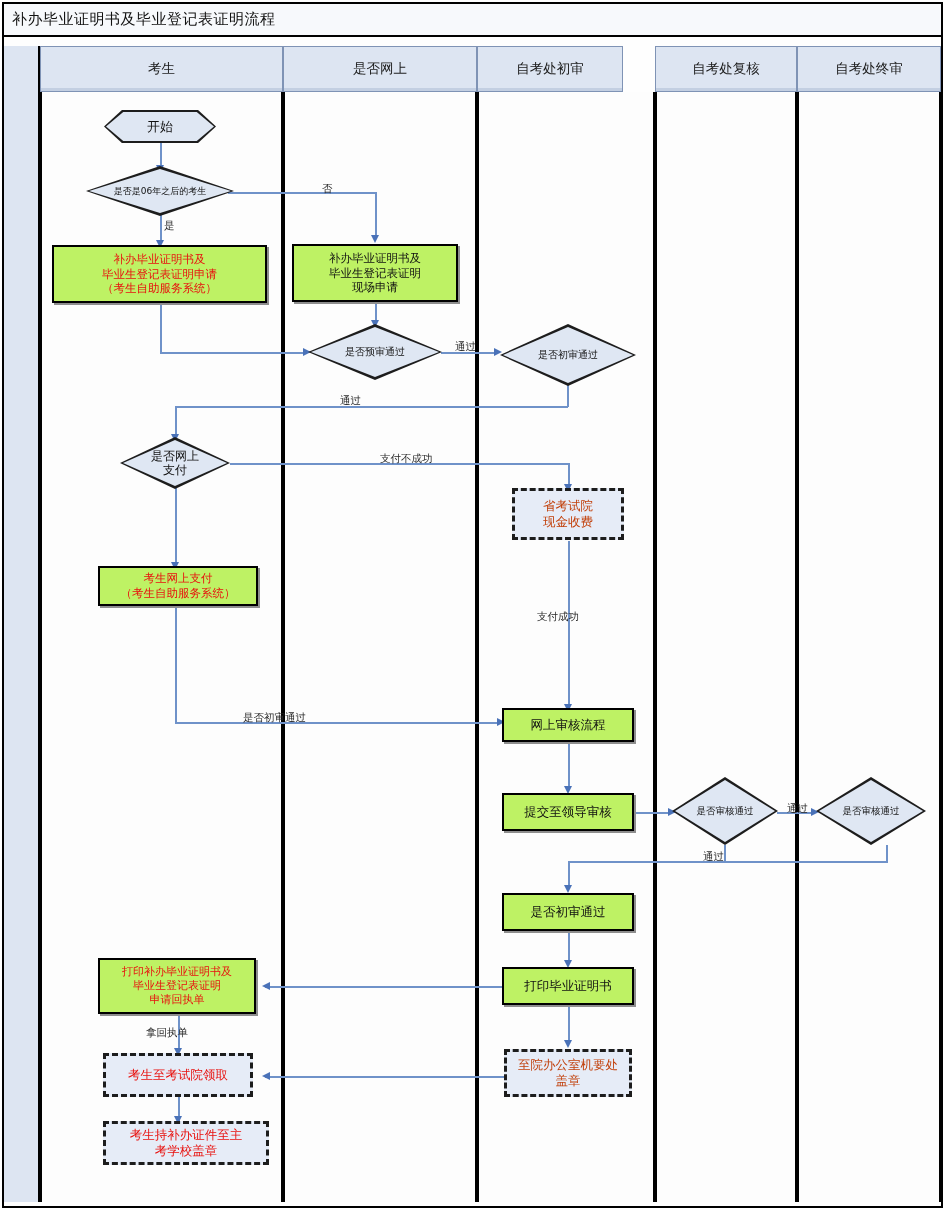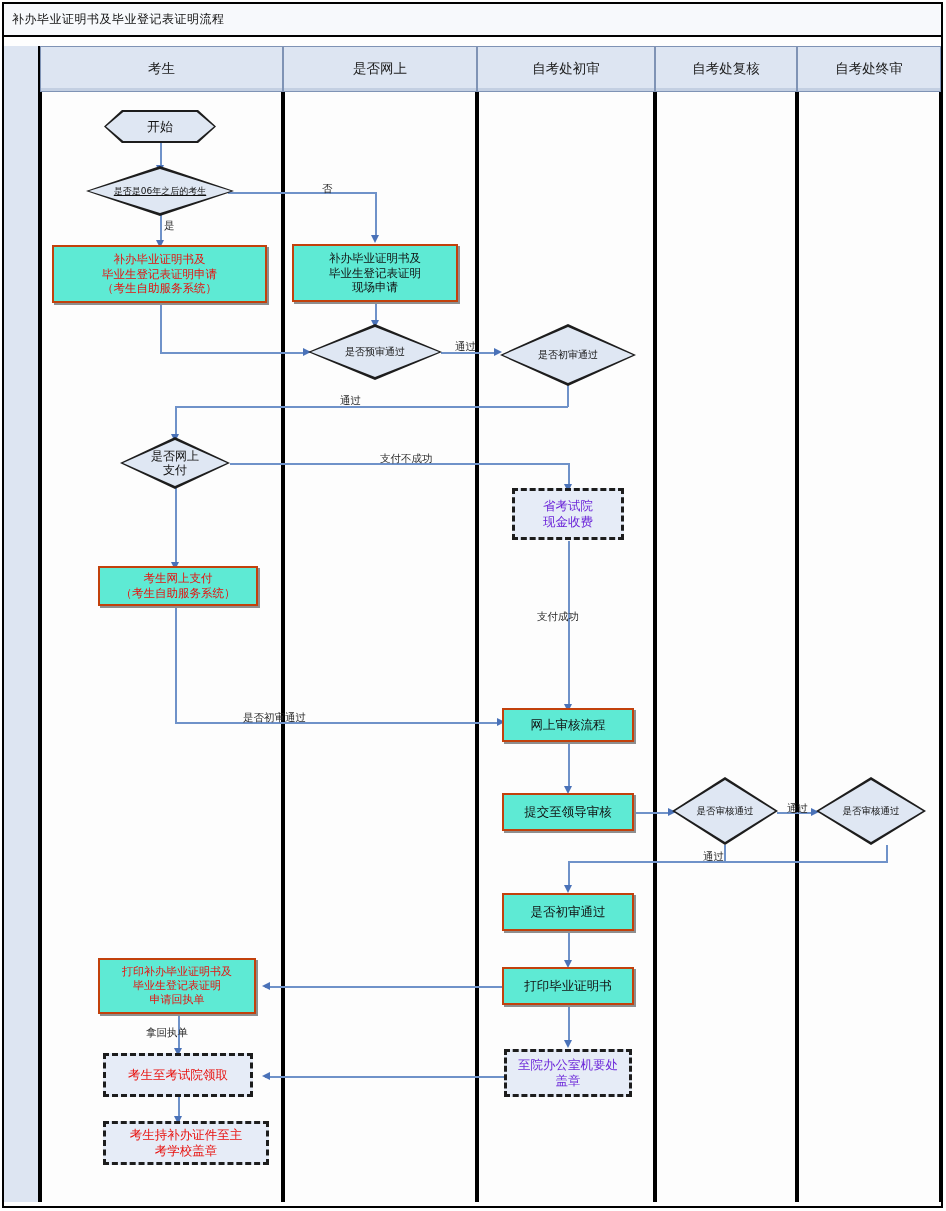--- a/index.html
+++ b/index.html
@@ -2,38 +2,38 @@
 <html><head>
 <meta charset="utf-8">
 <style>
   html,body{margin:0;padding:0;background:#fff;}
   body{font-family:"DejaVu Sans","Liberation Sans",sans-serif;}
   #page{position:relative;width:946px;height:1211px;background:#ffffff;overflow:hidden;}
 
   
   .frame{position:absolute;left:2px;top:2px;width:941px;height:1206px;border:2px solid #000;box-sizing:border-box;background:#fefefe;}
   .title-bar{position:absolute;left:4px;top:4px;width:937px;height:33px;background:#f7f9fc;border-bottom:2px solid #000;box-sizing:border-box;display:flex;align-items:center;}
-  .title-bar span{font-size:12px;color:#111;padding-left:8px;letter-spacing:.5px;}
+  .title-bar span{font-size:15px;color:#111;padding-left:8px;letter-spacing:.5px;}
 
   
   .lane-head{position:absolute;top:46px;height:46px;background:#dde5f2;
              border:1px solid #7f93b5;box-sizing:border-box;
              display:flex;align-items:center;justify-content:center;
              font-size:13.5px;color:#1a1a1a;
              box-shadow:inset 0 -3px 0 #c3cfe2;}
   .lane-body{position:absolute;top:92px;height:1110px;background:#fdfdfd;
              border-left:2px solid #000;border-right:2px solid #000;box-sizing:border-box;}
   .leftcol{position:absolute;left:4px;top:46px;width:36px;height:1156px;background:#dde5f2;border-right:2px solid #000;box-sizing:border-box;}
 
   
   .node{position:absolute;box-sizing:border-box;display:flex;align-items:center;justify-content:center;text-align:center;}
-  .proc{background:#5eead4;border:2px solid #c2410c;
+  .proc{background:#bef264;border:2px solid #000000;
         box-shadow:2px 2px 0 #8e8e8e;font-size:12.5px;line-height:1.28;color:#111;padding:2px 3px;}
   .proc.red{color:#e8110e;}
-  .dashed{background:#e6ecf7;border:3px dashed #1d1d1d;font-size:12.5px;line-height:1.3;padding:2px 3px;color:#6d28d9;}
+  .dashed{background:#e6ecf7;border:3px dashed #1d1d1d;font-size:12.5px;line-height:1.3;padding:2px 3px;color:#c2410c;}
   .dashed.red{color:#e8110e;}
 
   .hexwrap,.diamondwrap{position:absolute;}
   .hexwrap .shape-border{position:absolute;inset:0;
         background:#1d1d1d;
         clip-path:polygon(16% 0,84% 0,100% 50%,84% 100%,16% 100%,0 50%);}
   .hexwrap .shape-fill{position:absolute;inset:2px;
         background:#dfe7f3;
         clip-path:polygon(16% 0,84% 0,100% 50%,84% 100%,16% 100%,0 50%);}
   .diamondwrap .shape-border{position:absolute;inset:0;background:#1d1d1d;
@@ -65,21 +65,21 @@
   </div>
 
   <div class="leftcol"></div>
 
   <div class="lane-head" style="left:40px;width:243px;">
     <span>考生</span>
     </div>
   <div class="lane-head" style="left:283px;width:194px;">
     <span>是否网上</span>
     </div>
-  <div class="lane-head" style="left:477px;width:178px;">
+  <div class="lane-head" style="left:477px;width:146px;">
     <span>自考处初审</span>
     </div>
   <div class="lane-head" style="left:655px;width:142px;">
     <span>自考处复核</span>
     </div>
   <div class="lane-head" style="left:797px;width:144px;">
     <span>自考处终审</span>
     </div>
 
   <div class="lane-body" style="left:40px;width:243px;"></div>
@@ -174,21 +174,21 @@
 
   <div class="hexwrap" style="left:104px;top:110px;width:112px;height:33px;">
     <div class="shape-border"></div>
     <div class="shape-fill"></div>
     <div class="shape-label big">开始</div>
   </div>
 
   <div class="diamondwrap" style="left:86px;top:166px;width:148px;height:50px;">
     <div class="shape-border"></div>
     <div class="shape-fill"></div>
-    <div class="shape-label" style="font-size:9px;padding:0 18px;text-decoration:underline;">
+    <div class="shape-label" style="font-size:9px;padding:0 18px;">
         <span>是否是06年之后的考生</span>
       </div>
   </div>
 
   <div class="node proc red" style="left:52px;top:245px;width:215px;height:58px;white-space:pre-line;font-size:11.5px;">
     <span>补办毕业证明书及
 毕业生登记表证明申请
 （考生自助服务系统）</span>
   </div>
 

